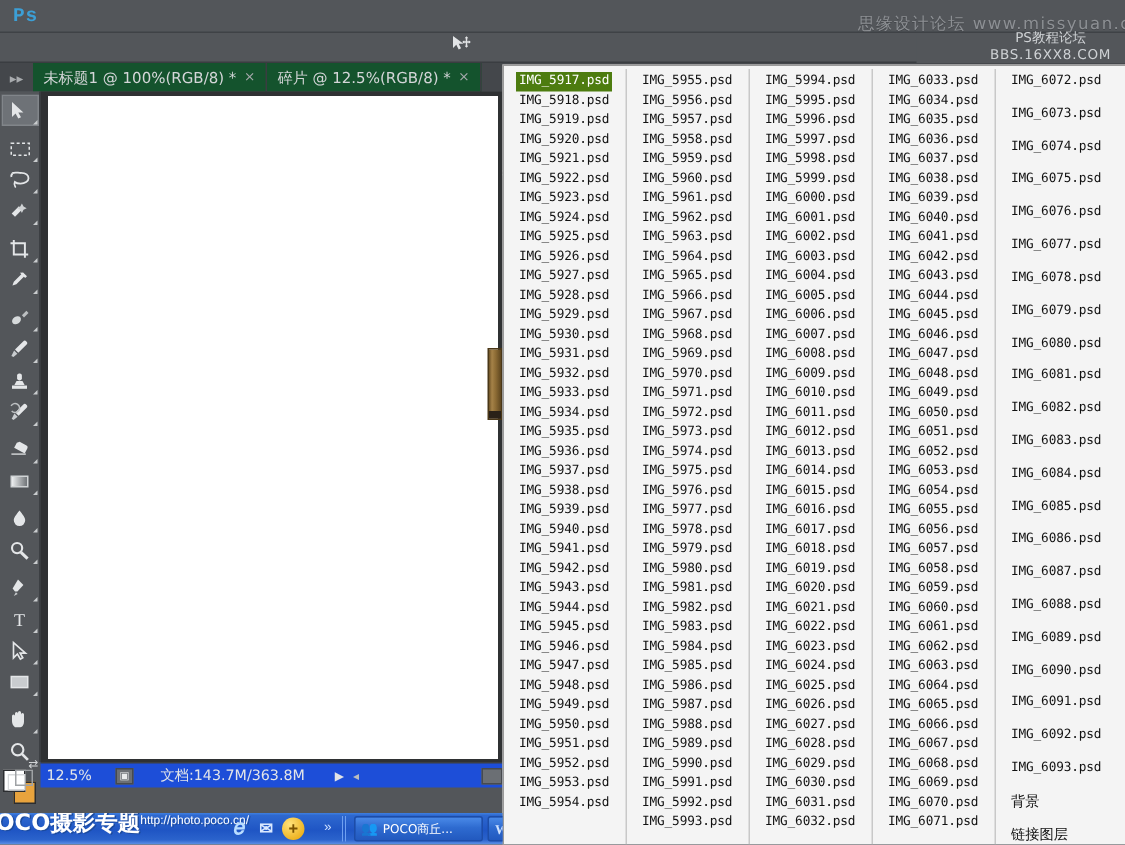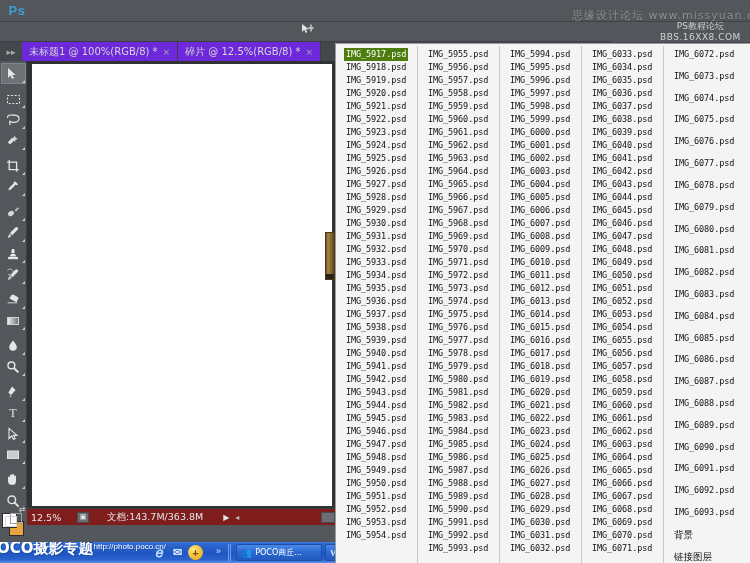--- a/index.html
+++ b/index.html
@@ -14,21 +14,21 @@
   
   .menubar {
     position: absolute; left: 0; top: 0; width: 750px; height: 22px;
     background: #53565a;
     display: flex; align-items: center;
     border-bottom: 1px solid #3f4246;
   }
   .ps-logo {
     width: 34px; height: 22px; display: flex; align-items: center; justify-content: center;
     color: #3c9fd6; font-size: 13px; font-weight: bold; letter-spacing: .5px;
-    font-family: Liberation Sans, sans-serif;
+    font-family: Liberation Mono, monospace;
   }
   .menu-item {
     padding: 2px 8px; font-size: 11px; color: #d2d4d6; white-space: nowrap;
     font-family: "DejaVu Sans", sans-serif;
   }
 
   
   .wm { position: absolute; pointer-events: none; white-space: nowrap; }
   .wm1 {
     left: 572px; top: 8px; font-size: 11px; color: #8d9094;
@@ -67,21 +67,21 @@
   
   .tabbar {
     position: absolute; left: 0; top: 42px; width: 750px; height: 19px;
     background: #44474b; display: flex; align-items: flex-end;
   }
   .tabgrip {
     width: 22px; height: 19px; color: #a8abae; font-size: 9px;
     display: flex; align-items: center; justify-content: center;
   }
   .doc-tab {
-    height: 19px; padding: 0 7px; background: #6d28d9;
+    height: 19px; padding: 0 7px; background: #14532d;
     border-right: 1px solid #3a3d41;
     display: flex; align-items: center; gap: 5px;
     font-size: 10px; color: #d4d6d8; white-space: nowrap;
     font-family: "DejaVu Sans", sans-serif;
     justify-content: flex-end;
   }
   .doc-tab .x { font-size: 9px; color: #a6a9ac; }
 
   
   .toolbar {
@@ -119,21 +119,21 @@
   .canvas-object {
     position: absolute; left: 293px; top: 168px; width: 10px; height: 48px;
     background: linear-gradient(90deg,#6e5326 0%,#a58248 25%,#8d6c35 55%,#5e461f 100%);
     border: 1px solid #4a3717;
   }
   .canvas-object .cap { position: absolute; left: 0; right: 0; bottom: 0; height: 5px; background: #2a2118; }
 
   
   .statusbar {
     position: absolute; left: 27px; top: 508px; width: 308px; height: 17px;
-    background: #7f1d1d; border-top: 1px solid #3c3f43;
+    background: #1d4ed8; border-top: 1px solid #3c3f43;
     display: flex; align-items: center; gap: 6px; padding-left: 4px;
     font-size: 9.5px; color: #e4e6e8; font-family: "DejaVu Sans", sans-serif;
   }
   .sb-zoom { width: 40px; }
   .sb-badge {
     width: 12px; height: 11px; background: #6b6f74; border: 1px solid #474a4e;
     display: flex; align-items: center; justify-content: center;
     font-size: 7px; color: #e9ebec;
   }
   .sb-doc { margin-left: 12px; white-space: nowrap; }

